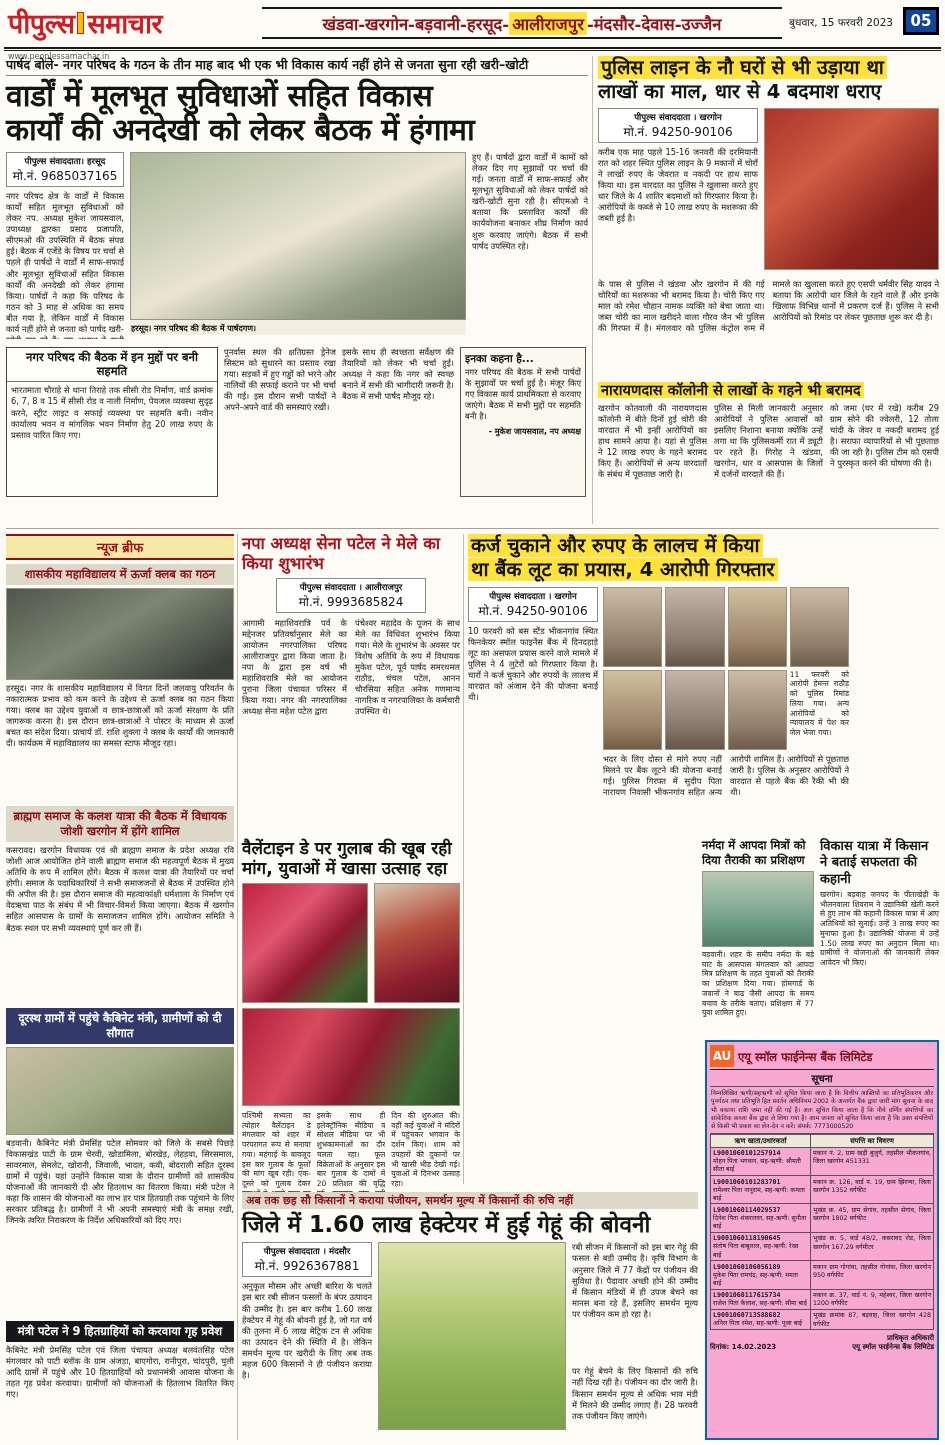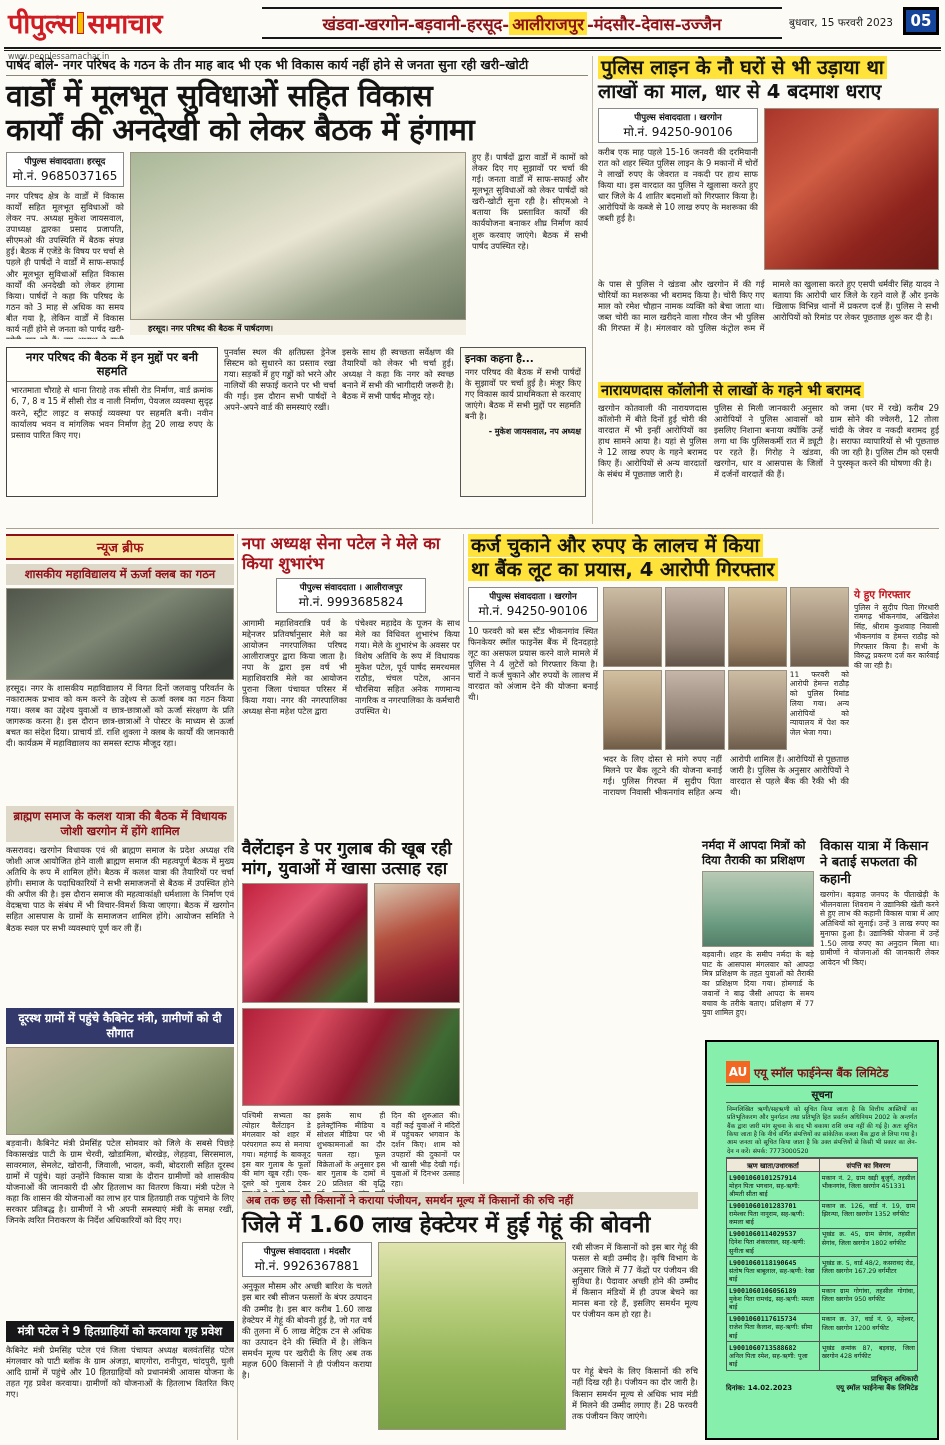--- a/index.html
+++ b/index.html
@@ -3,21 +3,21 @@
 <meta charset="utf-8">
 <style>
   *{box-sizing:border-box;margin:0;padding:0}
   html,body{background:#9a9a9a}
   body{font-family:"DejaVu Sans","Liberation Sans",sans-serif}
   #page{position:relative;width:945px;height:1445px;margin:0 auto;background:#fcfbf6;color:#141414;overflow:hidden}
   .abs{position:absolute}
   .bt{font-size:8.3px;line-height:1.34;text-align:justify;color:#1d1d1d}
   .bt-sm{font-size:7.5px;line-height:1.3;text-align:justify;color:#1d1d1d}
   .photo{position:relative;overflow:hidden;border:1px solid #9a9384}
-  .caption{font-size:8px;font-weight:bold;color:#111;padding:2px 18px;background:#f3efe2}
+  .caption{font-size:8px;font-weight:bold;color:#111;padding:2px 1px;background:#f3efe2}
   .byline-box{border:1px solid #8a8a8a;padding:2px 3px;margin-bottom:4px;text-align:center;background:#fff}
   .byline-box .by{font-size:8.6px;font-weight:bold}
   .byline-box .ph{font-size:12px}
   .hl-y{background:#ffe23a;padding:0 3px;-webkit-box-decoration-break:clone;box-decoration-break:clone}
   .band-gray{background:#ded8c8;color:#8e1017;font-weight:bold;text-align:center;padding:3px 2px;line-height:1.22}
   .band-dark{background:#333a6b;color:#fff;font-weight:bold;text-align:center;padding:3px 2px;line-height:1.25}
   .band-black{background:#17171a;color:#fff;font-weight:bold;text-align:center;padding:3px 2px;line-height:1.2}
   .grid{display:grid}
   .vline{border-left:1px solid #c2bcae}
   .hline{border-top:1px solid #a9a294}
@@ -57,21 +57,21 @@
   .ph-minister{background:linear-gradient(150deg,#cabfa4,#a3ad88 45%,#78845f 80%,#5f6b4a)}
   .ph-wheat{background:linear-gradient(180deg,#dfe3ae 0%,#b5cc79 35%,#8fb355 70%,#7aa147)}
   .mugs{display:grid;grid-template-columns:repeat(4,1fr);gap:3px}
   .mug{height:80px;border:1px solid #9a9384;background:linear-gradient(180deg,#cdbca4,#93806c 70%,#6e5d4c)}
   .mug.v2{background:linear-gradient(180deg,#c4b5a8,#8a7a6e 70%,#635549)}
   .mug.v3{background:linear-gradient(180deg,#d2bfa0,#9c8468 70%,#705c47)}
   .arrested-title{color:#c2121b;font-weight:800;font-size:10.5px;margin-bottom:2px}
   
   .brief-head{background:#f6e9a6;border-top:2px solid #8e1017;border-bottom:2px solid #8e1017;color:#a11218;font-weight:800;font-size:13px;text-align:center;padding:2px 0;margin-bottom:4px}
   
-  .ad{border:2px solid #000000;background:#86efac;padding:19px}
+  .ad{border:2px solid #0369a1;background:#f9a8d4;padding:3px}
   .ad-head{display:flex;align-items:center;gap:4px;border-bottom:1.5px solid #222;padding-bottom:2px}
   .au-logo{width:24px;height:22px;background:#f26822;color:#fff;font-weight:800;font-size:12px;display:flex;align-items:center;justify-content:center}
   .ad-title{font-size:11.5px;font-weight:800;color:#7c1016}
   .ad-sub{text-align:center;font-weight:800;font-size:10px;padding:1px 0;border-bottom:1px solid #555}
   .ad-intro{font-size:6.2px;line-height:1.35;text-align:justify;padding:2px 1px;border-bottom:1px solid #555}
   .ad-table{width:100%;border-collapse:collapse}
   .ad-table th,.ad-table td{border:1px solid #555;padding:1.5px 2px;vertical-align:top}
   .ad-table th{font-size:6.8px;background:#eee8d8}
   .acct{font-size:6.6px;font-weight:bold;font-family:"DejaVu Sans Mono","Liberation Mono",monospace}
   .ad-name{font-size:6.3px;line-height:1.3}
@@ -206,24 +206,20 @@
           <div class="mug v2"></div>
           <div class="mug v3"></div>
           <div class="mug"></div>
           <div class="mug v3"></div>
           <div class="mug v2"></div>
           <div class="mug"></div>
           <div class="bt-sm" style="height:80px;overflow:hidden">11 फरवरी को आरोपी हेमन्त राठौड़ को पुलिस रिमांड लिया गया। अन्य आरोपियों को न्यायालय में पेश कर जेल भेजा गया।</div>
         </div>
         <div class="bt" style="column-count:2;column-gap:8px;height:70px;overflow:hidden;margin-top:4px">भदर के लिए दोस्त से मांगे रुपए नहीं मिलने पर बैंक लूटने की योजना बनाई गई। पुलिस गिरफ्त में सुदीप पिता नारायण निवासी भीकनगांव सहित अन्य आरोपी शामिल हैं। आरोपियों से पूछताछ जारी है। पुलिस के अनुसार आरोपियों ने वारदात से पहले बैंक की रैकी भी की थी।</div>
       </div>
-      <div>
-        <div class="arrested-title">ये हुए गिरफ्तार</div>
-        <div class="bt-sm" style="height:210px;overflow:hidden">पुलिस ने सुदीप पिता गिरधारी रामगढ़ भीकनगांव, अखिलेश सिंह, श्रीराम कुशवाह निवासी भीकनगांव व हेमन्त राठौड़ को गिरफ्तार किया है। सभी के विरुद्ध प्रकरण दर्ज कर कार्रवाई की जा रही है।</div>
-      </div>
     </div>
   </section>
 
   <section class="abs" style="left:242px;top:838px;width:218px;height:348px">
     <div class="h-17">वैलेंटाइन डे पर गुलाब की खूब रही</div>
     <div class="h-17" style="margin-bottom:4px">मांग, युवाओं में खासा उत्साह रहा</div>
     <div class="grid" style="grid-template-columns:126px 86px;gap:6px;margin-bottom:5px">
       <div class="photo ph-rose1" style="height:120px"></div>
       <div class="photo ph-rose2" style="height:120px"></div>
     </div>

